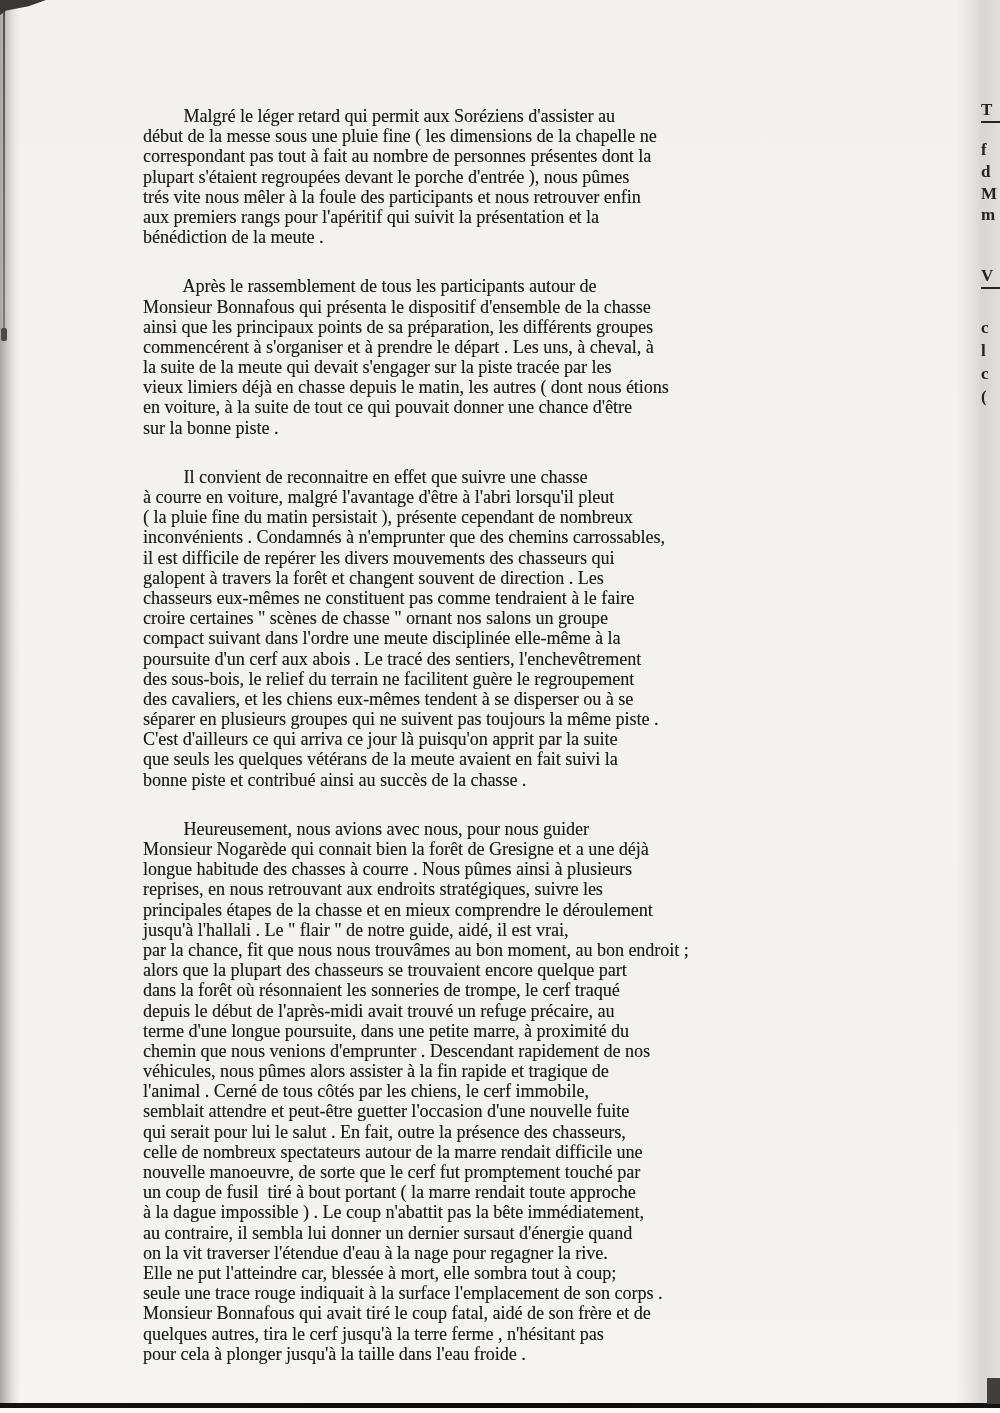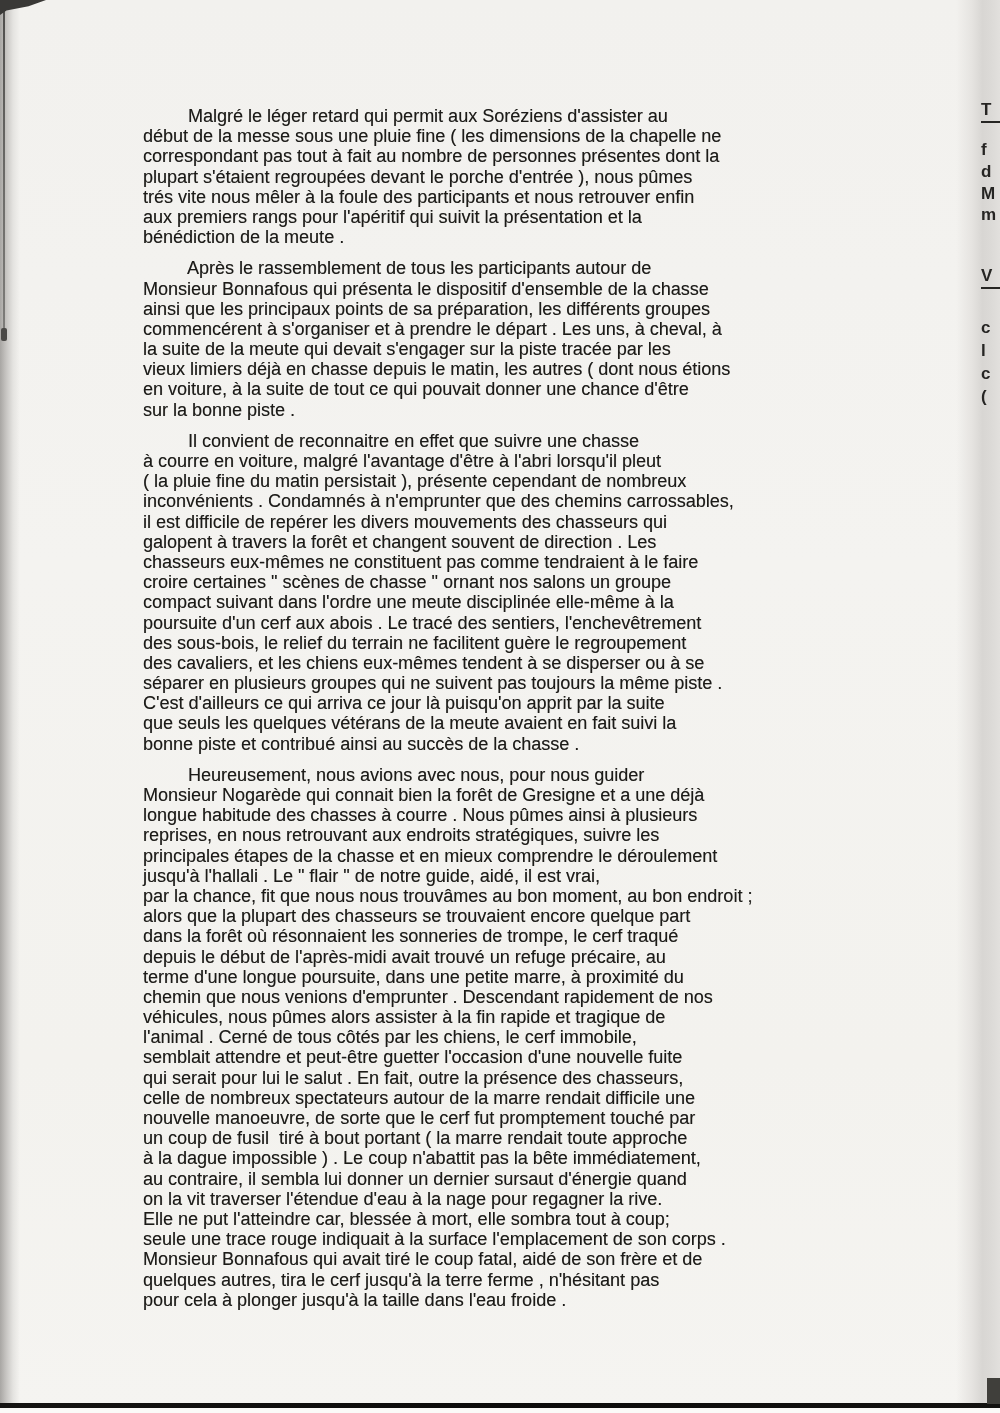--- a/index.html
+++ b/index.html
@@ -6,42 +6,42 @@
     margin: 0;
     padding: 0;
     background: #e9e8e5;
   }
   #scan-root {
     position: relative;
     width: 1000px;
     height: 1413px;
     background: #f3f2ef;
     overflow: hidden;
-    font-family: Liberation Sans, sans-serif;
+    font-family: Liberation Serif, serif;
   }
   
   #scan-root::before {
     content: "";
     position: absolute;
     inset: 0;
     background: linear-gradient(180deg, #f2f1ee 0%, #f4f3f0 40%, #f3f2ee 75%, #f5f4f1 100%);
     pointer-events: none;
   }
   .text-block {
     position: absolute;
     left: 143px;
     top: 106px;
     font-size: 18px;
     line-height: 20.2px;
     color: #1c1b18;
     white-space: pre;
     text-shadow: 0.25px 0.25px 0 rgba(25,24,22,0.45);
     z-index: 3;
   }
-  .para + .para { margin-top: 11px; }
+  .para + .para { margin-top: 29px; }
   .line { height: 20.2px; }
 
   
   .left-band {
     position: absolute;
     left: 0; top: 0;
     width: 20px; height: 100%;
     background: linear-gradient(90deg, #a8a6a3 0%, #c6c4c1 30%, #e4e3e0 65%, rgba(243,242,239,0) 100%);
     z-index: 1;
   }

